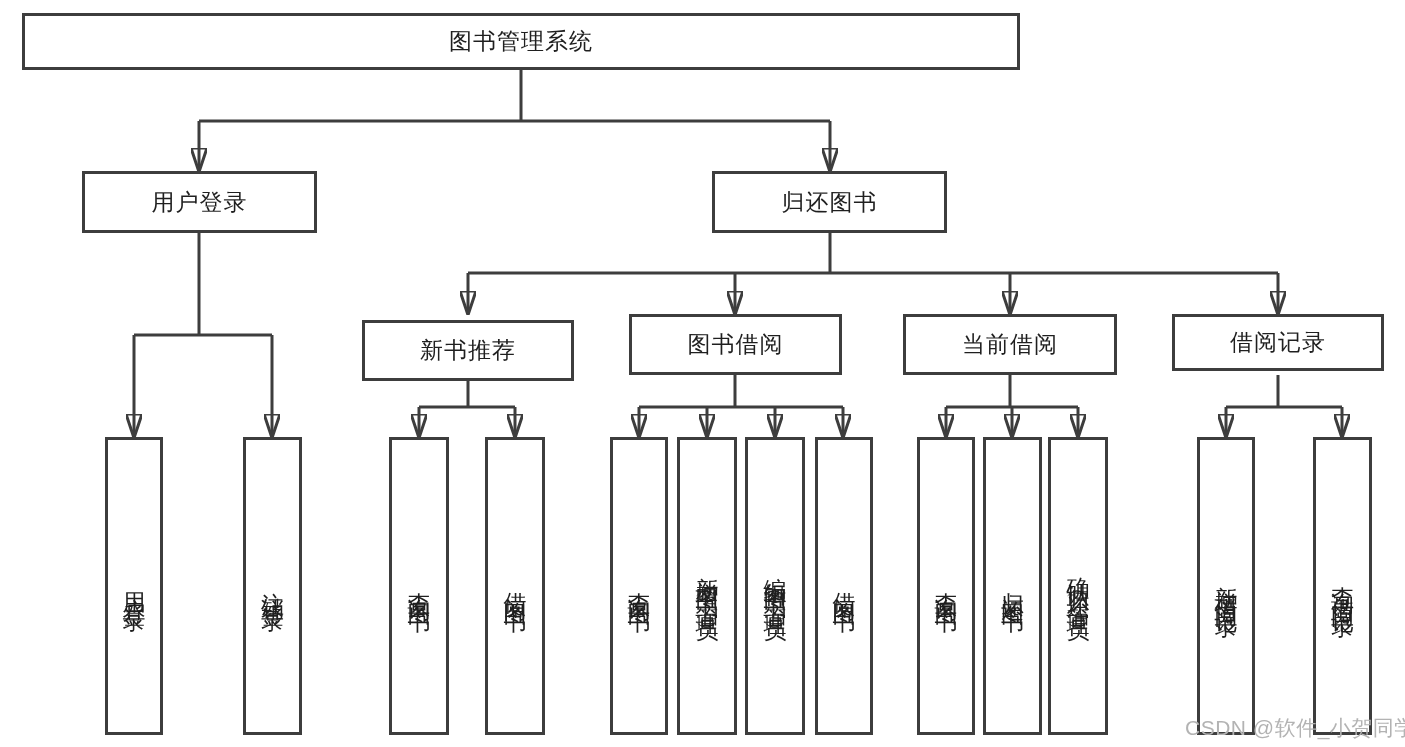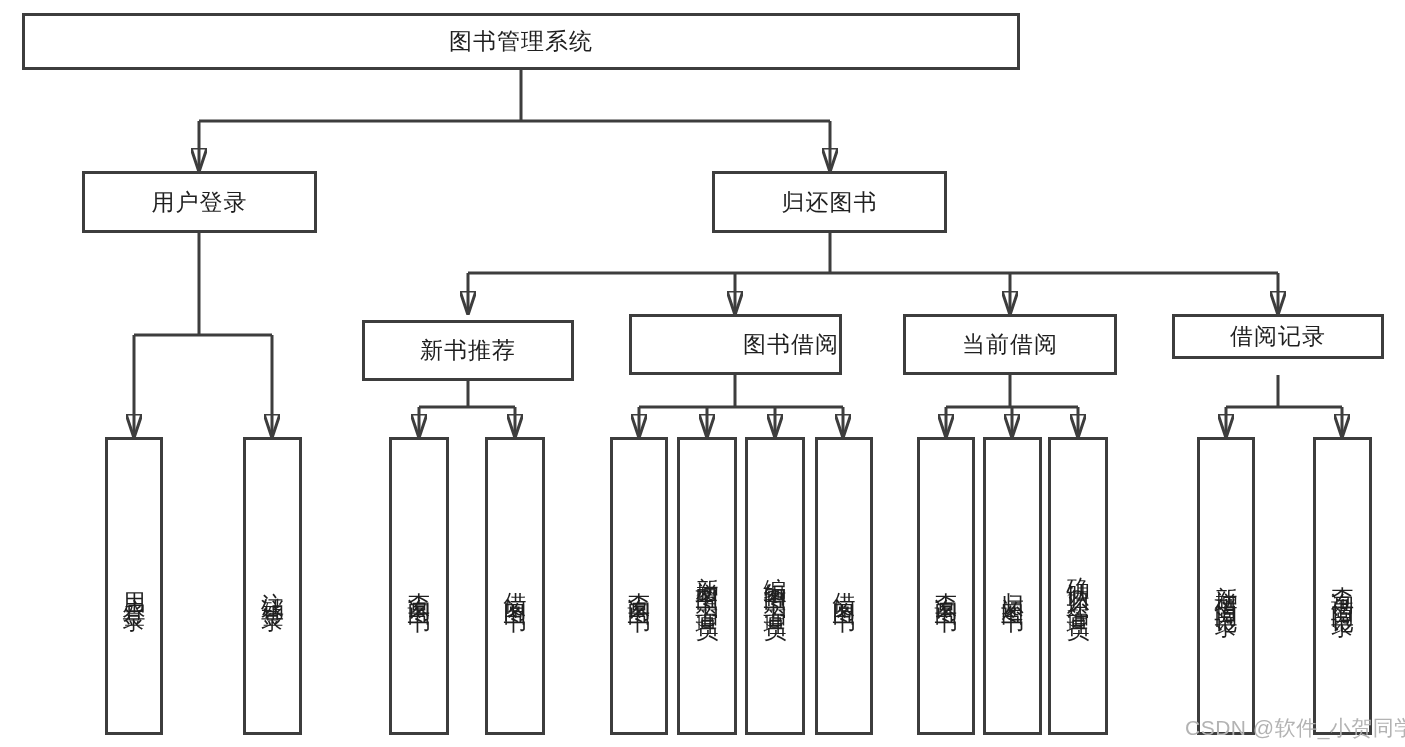--- a/index.html
+++ b/index.html
@@ -126,27 +126,27 @@
   <div class="hnode" style="left:82px; top:171px; width:235px; height:62px;">
     <span>用户登录</span>
   </div>
   <div class="hnode" style="left:712px; top:171px; width:235px; height:62px;">
     <span>归还图书</span>
   </div>
 
   <div class="hnode" style="left:362px; top:320px; width:212px; height:61px;">
     <span>新书推荐</span>
   </div>
-  <div class="hnode" style="left:629px; top:314px; width:213px; height:61px;justify-content:flex-end;">
+  <div class="hnode" style="left:629px; top:314px; width:213px; height:61px;">
     <span>图书借阅</span>
   </div>
   <div class="hnode" style="left:903px; top:314px; width:214px; height:61px;align-items:center;">
     <span>当前借阅</span>
   </div>
-  <div class="hnode" style="left:1172px; top:314px; width:212px; height:45px;">
+  <div class="hnode" style="left:1172px; top:314px; width:212px; height:57px;">
     <span>借阅记录</span>
   </div>
 
   <div class="vnode" style="left:105px; width:58px;">
     <span class="vtext">用户登录</span>
   </div>
   <div class="vnode" style="left:243px; width:59px;">
     <span class="vtext">注销登录</span>
   </div>
 

